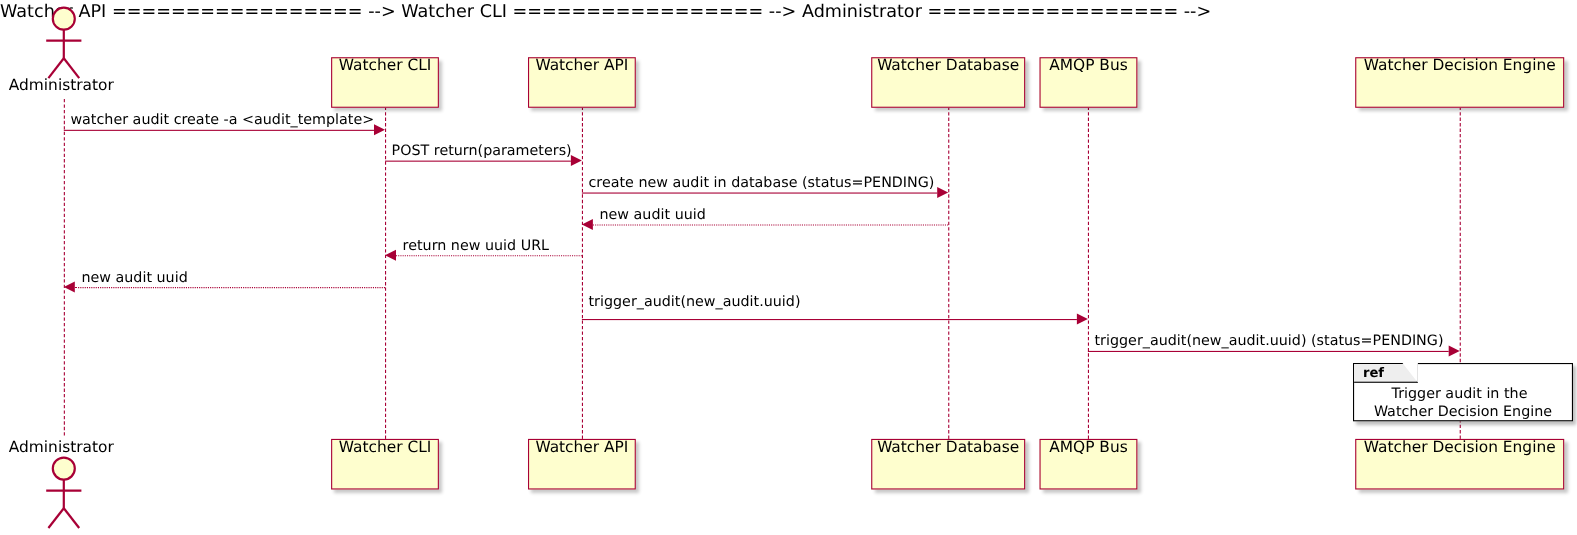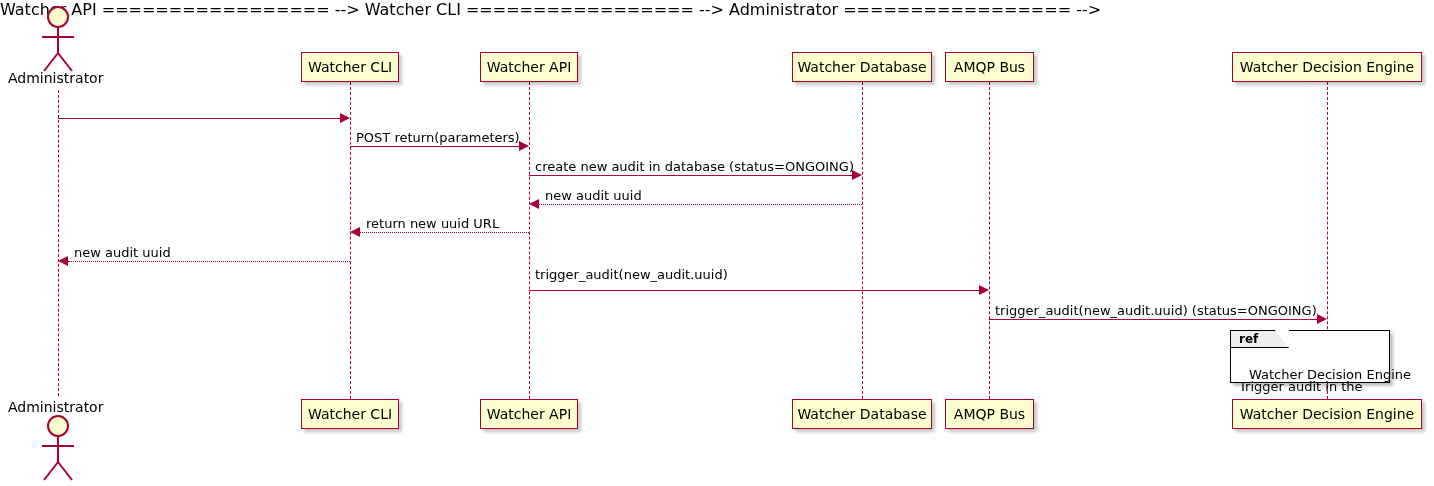--- a/index.html
+++ b/index.html
@@ -20,26 +20,26 @@
   
   .participant {
     position: absolute;
     box-sizing: border-box;
     background: #FEFECE;
     border: 1.5px solid #A80036;
     color: #000000;
     font-size: 14px;
     line-height: 1;
     display: flex;
-    align-items: center;
+    align-items: flex-start;
     justify-content: center;
     white-space: nowrap;
     box-shadow: 3px 3px 3px rgba(0,0,0,0.22);
     padding: 0 10px;
-    height: 30px;
+    height: 46px;
   }
   
   .lifeline {
     position: absolute;
     width: 0;
     border-left: 1px dashed #A80036;
   }
   
   .actor {
     position: absolute;
@@ -159,30 +159,31 @@
     <span>Watcher Database</span>
   </div>
   <div class="participant" style="left:945px; top:52px; width:89px;">
     <span>AMQP Bus</span>
   </div>
   <div class="participant" style="left:1232px; top:52px; width:190px;">
     <span>Watcher Decision Engine</span>
   </div>
 
   
+  <div class="msg-label" style="left:64px; top:103px;">watcher audit create -a &lt;audit_template&gt;</div>
   <div class="msg-line" style="left:58px; top:118px; width:282px;"></div>
   <div class="arrow-head right" style="left:340px; top:113px;"></div>
 
   
   <div class="msg-label" style="left:356px; top:131px;">POST return(parameters)</div>
   <div class="msg-line" style="left:350px; top:146px; width:169px;"></div>
   <div class="arrow-head right" style="left:519px; top:141px;"></div>
 
   
-  <div class="msg-label" style="left:535px; top:160px;">create new audit in database (status=ONGOING)</div>
+  <div class="msg-label" style="left:535px; top:160px;">create new audit in database (status=PENDING)</div>
   <div class="msg-line" style="left:529px; top:175px; width:323px;"></div>
   <div class="arrow-head right" style="left:852px; top:170px;"></div>
 
    Watcher API ================= --&gt;
   <div class="msg-label" style="left:545px; top:189px;">new audit uuid</div>
   <div class="msg-line dotted" style="left:539px; top:204px; width:323px;"></div>
   <div class="arrow-head left" style="left:529px; top:199px;"></div>
 
    Watcher CLI ================= --&gt;
   <div class="msg-label" style="left:366px; top:217px;">return new uuid URL</div>
@@ -193,31 +194,31 @@
   <div class="msg-label" style="left:74px; top:246px;">new audit uuid</div>
   <div class="msg-line dotted" style="left:68px; top:261px; width:282px;"></div>
   <div class="arrow-head left" style="left:58px; top:256px;"></div>
 
   
   <div class="msg-label" style="left:535px; top:268px;">trigger_audit(new_audit.uuid)</div>
   <div class="msg-line" style="left:529px; top:290px; width:450px;"></div>
   <div class="arrow-head right" style="left:979px; top:285px;"></div>
 
   
-  <div class="msg-label" style="left:995px; top:304px;">trigger_audit(new_audit.uuid) (status=ONGOING)</div>
+  <div class="msg-label" style="left:995px; top:304px;">trigger_audit(new_audit.uuid) (status=PENDING)</div>
   <div class="msg-line" style="left:989px; top:319px; width:328px;"></div>
   <div class="arrow-head right" style="left:1317px; top:314px;"></div>
 
   
-  <div class="ref-box" style="left:1230px; top:330px; width:160px; height:53px;">
+  <div class="ref-box" style="left:1230px; top:330px; width:200px; height:53px;">
     <div class="ref-tag" style="width:58px;">
       <span>ref</span>
       <span class="ref-tag-corner"></span>
     </div>
-    <div class="ref-text" style="left:8px; top:20px;margin-top:28px;">Trigger audit in the</div>
+    <div class="ref-text" style="left:34px; top:20px;">Trigger audit in the</div>
     <div class="ref-text" style="left:18px; top:36px;">Watcher Decision Engine</div>
   </div>
 
   
   <div class="participant" style="left:301px; top:399px; width:98px;">
     <span>Watcher CLI</span>
   </div>
   <div class="participant" style="left:480px; top:399px; width:98px;">
     <span>Watcher API</span>
   </div>

